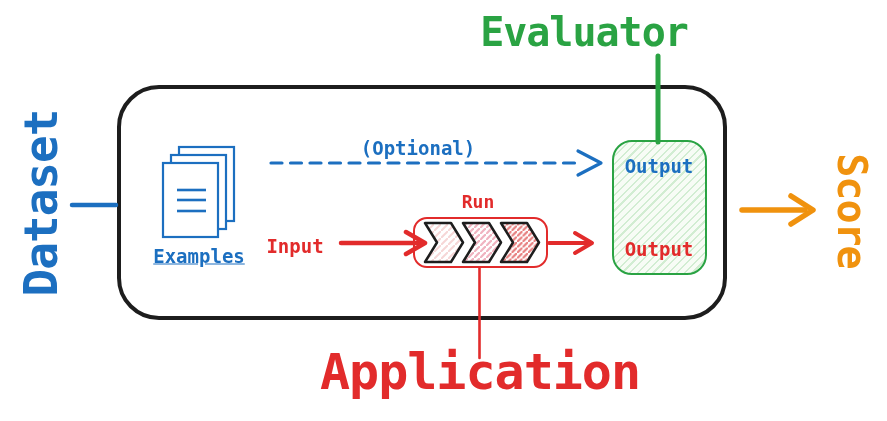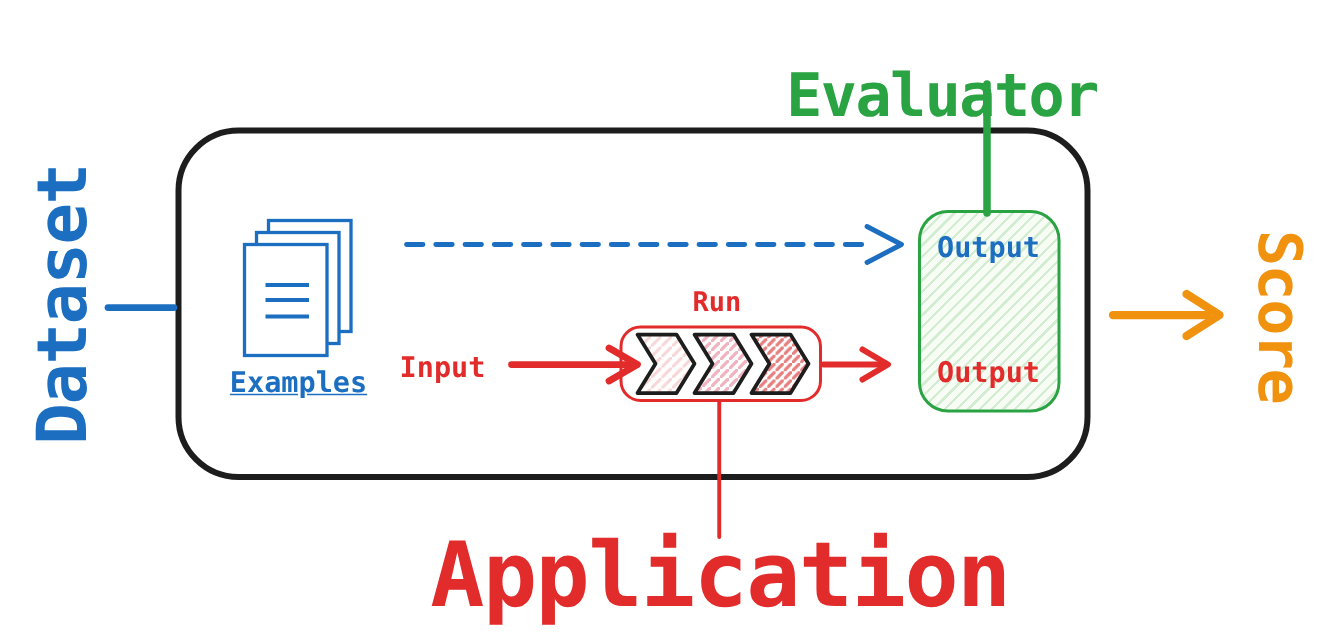--- a/index.html
+++ b/index.html
@@ -9,22 +9,22 @@
   }
   .label{position:absolute;white-space:nowrap;line-height:1;transform:translate(-50%,-50%);}
   .blue{color:#1c6fc0;}
   .red{color:#e22b2b;}
   .green{color:#2aa343;}
   .orange{color:#f0920e;}
   .big{font-size:40px;letter-spacing:-1px;}
   .small{font-size:19px;}
   .dataset-label{left:41px;top:203px;font-size:46px;transform:translate(-50%,-50%) rotate(-90deg);}
   .score-label{left:852px;top:211px;transform:translate(-50%,-50%) rotate(90deg);}
-  .evaluator-label{left:628px;top:32px;margin-top:32px;}
-  .application-label{left:480px;top:384px;font-size:60px;letter-spacing:-1px;}
+  .evaluator-label{left:584px;top:32px;}
+  .application-label{left:480px;top:372px;font-size:50px;letter-spacing:-1px;}
   .examples-label{left:199px;top:256px;text-decoration:underline;}
   .optional-label{left:418px;top:148px;}
   .input-label{left:295px;top:246px;text-align:right;}
   .run-label{left:478px;top:202px;font-size:18px;}
   .output-evaluator-label{left:659px;top:166px;}
   .output-run-label{left:659px;top:249px;}
   .experiment-container{
     position:absolute;left:117px;top:85px;width:610px;height:235px;
     box-sizing:border-box;border:4.5px solid #1d1d1d;border-radius:42px;background:#ffffff;
   }
@@ -101,18 +101,19 @@
       <line x1="742" y1="210" x2="805" y2="210"></line>
       <polyline points="791,196 813,210 791,224"></polyline>
     </g>
   </svg>
 
   <div class="label big blue dataset-label">Dataset</div>
   <div class="label big green evaluator-label">Evaluator</div>
   <div class="label big orange score-label">Score</div>
   <div class="label big red application-label">Application</div>
   <div class="label small blue examples-label">Examples</div>
+  <div class="label small blue optional-label">(Optional)</div>
   <div class="label small red input-label">Input</div>
   <div class="label small red run-label">Run</div>
   <div class="label small blue output-evaluator-label">Output</div>
   <div class="label small red output-run-label">Output</div>
 
 </div>
 
 </body></html>

